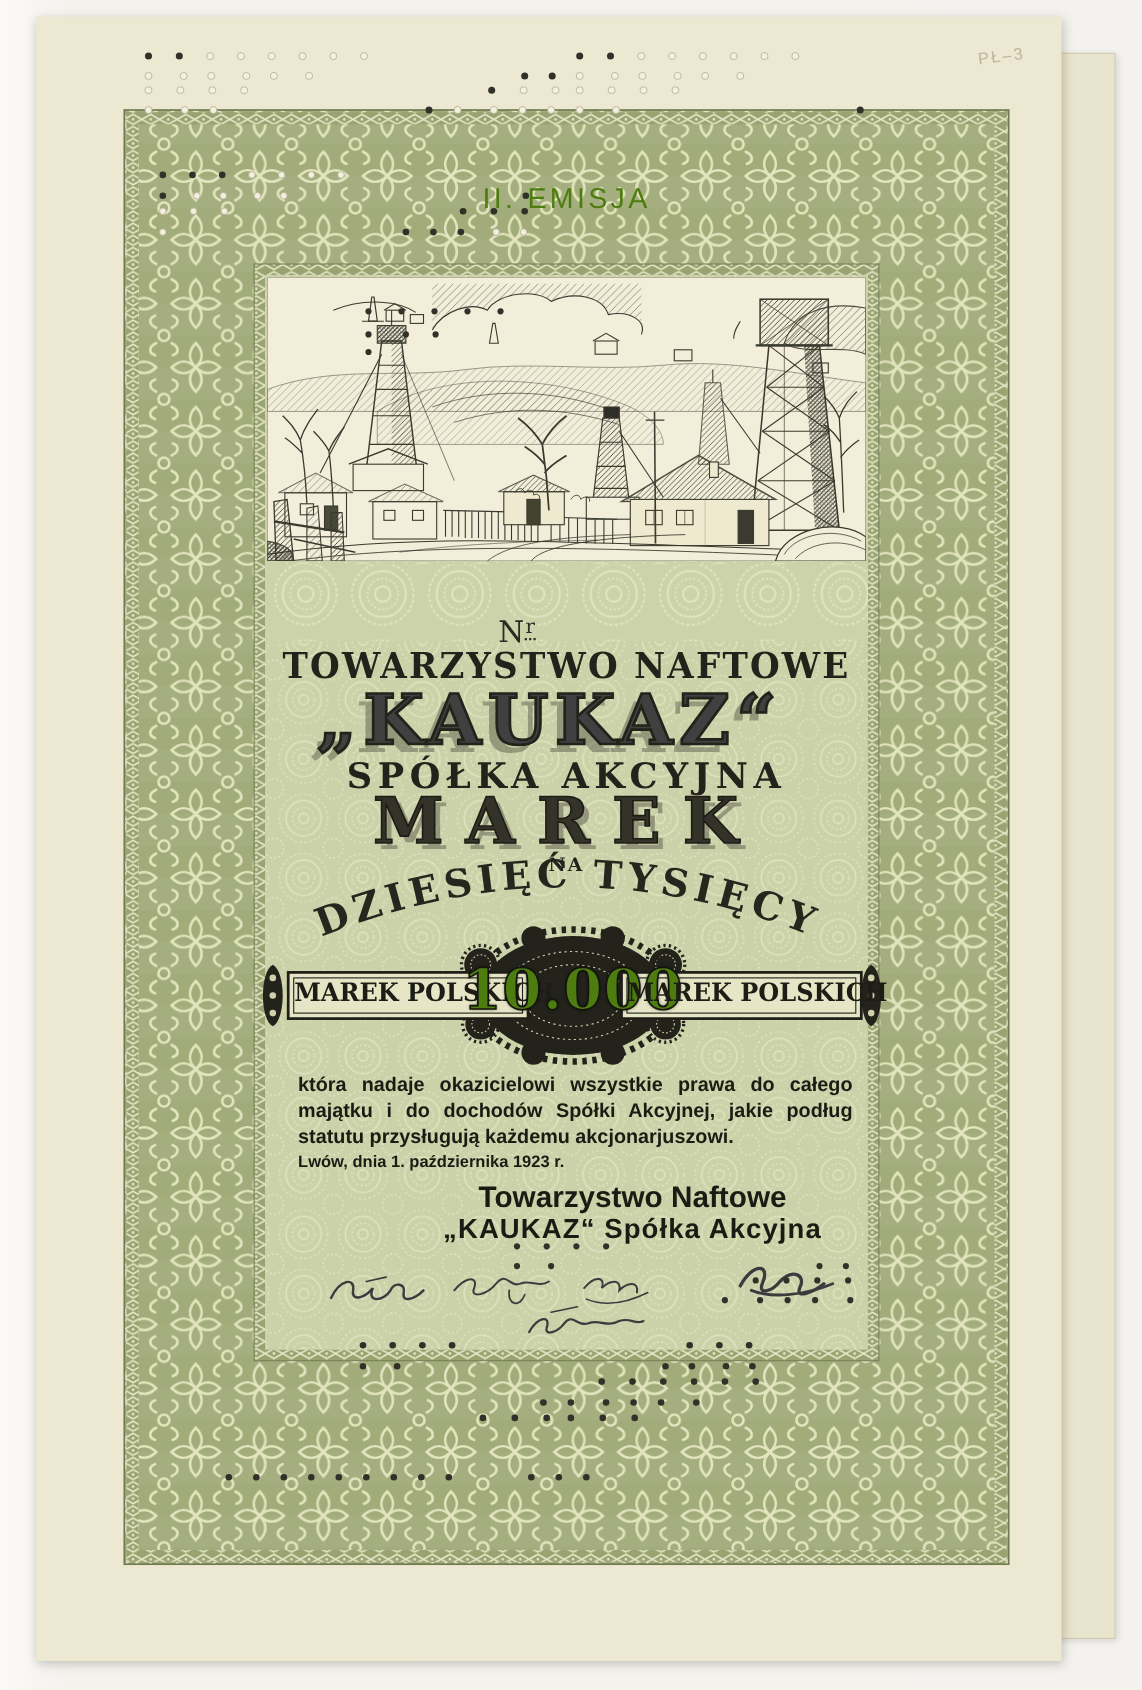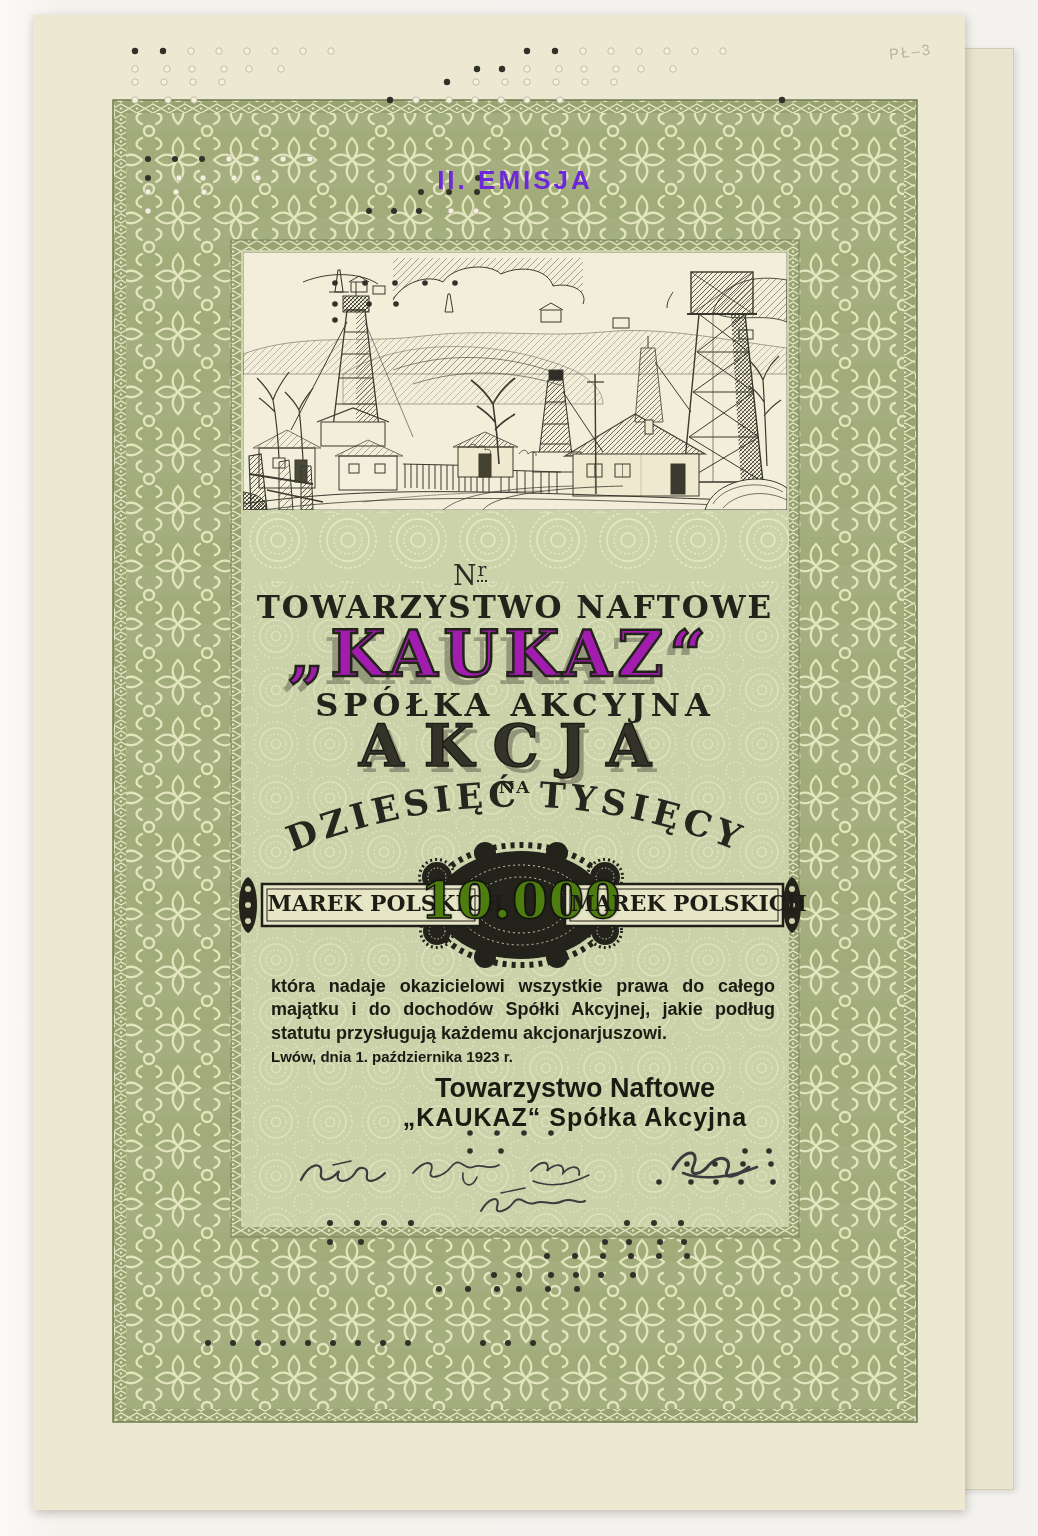--- a/index.html
+++ b/index.html
@@ -2,25 +2,25 @@
 <html><head>
 <meta charset="utf-8">
 <style>
   html,body{margin:0;padding:0;background:#f6f5f1;font-family:"Liberation Sans",sans-serif;}
   .stage{position:relative;width:1038px;height:1536px;background:linear-gradient(90deg,#fbfaf8 0%,#f3f2ed 6%,#f3f2ee 100%);overflow:hidden;}
   .sheet-behind{position:absolute;left:60px;top:48px;width:952px;height:1440px;background:#e9e4cd;border:1px solid #d2ccb2;box-shadow:2px 2px 6px rgba(0,0,0,.12);}
   .paper{position:absolute;left:33px;top:15px;width:932px;height:1495px;background:#ede8d2;box-shadow:1px 3px 9px rgba(60,55,40,.28);}
   .deco{position:absolute;left:0;top:0;width:932px;height:1495px;}
   .ov{position:absolute;color:#20201a;white-space:nowrap;}
   .center{text-align:center;}
-  .emisja{left:262px;top:150px;width:440px;font-weight:700;font-size:26px;letter-spacing:3px;color:#6d28d9;}
+  .emisja{left:262px;top:150px;width:440px;font-weight:400;font-size:26px;letter-spacing:3px;color:#4d7c0f;}
   .nr{left:420px;top:512px;font-family:"DejaVu Serif",serif;font-size:27px;color:#2b2b22;margin-top:32px;}
   .nr .sup{font-size:18px;vertical-align:9px;border-bottom:2px dotted #2b2b22;padding:0 1px;}
   .t1{left:182px;top:573px;width:600px;font-family:"DejaVu Serif",serif;font-weight:bold;font-size:31px;letter-spacing:2px;color:#23231b;transform:scaleY(1.05);}
-  .kaukaz{left:117px;top:602px;width:700px;font-family:"DejaVu Serif",serif;font-weight:bold;font-size:63px;letter-spacing:6px;color:#a21caf;-webkit-text-stroke:2.5px #23231c;text-shadow:-7px 8px 0 rgba(82,82,66,.45);}
+  .kaukaz{left:117px;top:602px;width:700px;font-family:"DejaVu Serif",serif;font-weight:bold;font-size:63px;letter-spacing:6px;color:#404040;-webkit-text-stroke:2.5px #23231c;text-shadow:-7px 8px 0 rgba(82,82,66,.45);}
   .spolka{left:182px;top:671px;width:600px;font-family:"DejaVu Serif",serif;font-weight:bold;font-size:32px;letter-spacing:5px;color:#23231b;}
   .akcja{left:182px;top:697px;width:600px;font-family:"DejaVu Serif",serif;font-weight:bold;font-size:58px;letter-spacing:20px;color:#33332a;-webkit-text-stroke:1.5px #1d1d16;text-shadow:5px 6px 0 rgba(90,90,74,.5);}
   .na{left:182px;top:762px;width:600px;font-family:"DejaVu Serif",serif;font-weight:bold;font-size:17px;letter-spacing:2px;color:#23231b;}
   .marek{top:874px;width:218px;font-family:"DejaVu Serif",serif;font-weight:bold;font-size:23px;color:#1d1d16;transform:scaleX(.95);}
   .marek.left{left:229px;}
   .marek.right{left:532px;}
   .value{left:378px;top:855px;width:220px;font-family:"DejaVu Serif",serif;font-weight:bold;font-size:51px;letter-spacing:1px;color:#4d7c0f;-webkit-text-stroke:1.5px #14140f;text-shadow:0 0 3px #14140f;}
   .para{left:238px;top:960px;width:504px;font-weight:800;font-size:18px;line-height:1.3;color:#1b1b14;text-align:justify;white-space:normal;}
   .dateline{left:238px;top:1033px;width:504px;font-weight:800;font-size:15px;color:#1b1b14;}
   .issuer1{left:292px;top:1058px;width:500px;font-weight:800;font-size:27px;color:#1b1b14;}
@@ -486,21 +486,21 @@
     </svg>
 
     <div class="ov emisja center">II. EMISJA</div>
 
     <div class="ov nr"><span>N</span><span class="sup">r</span></div>
 
     <div class="ov t1 center">TOWARZYSTWO NAFTOWE</div>
     <div class="ov kaukaz center">„KAUKAZ“</div>
     <div class="ov spolka center">SPÓŁKA AKCYJNA</div>
 
-    <div class="ov akcja center">AKCJA</div>
+    <div class="ov akcja center">MAREK</div>
     <div class="ov na center">NA</div>
 
     <div class="ov marek left center">MAREK POLSKICH</div>
     <div class="ov value center">10.000</div>
     <div class="ov marek right center">MAREK POLSKICH</div>
 
     <div class="ov para">która nadaje okazicielowi wszystkie prawa do całego majątku i do dochodów Spółki Akcyjnej, jakie podług statutu przysługują każdemu akcjonarjuszowi.</div>
     <div class="ov dateline">Lwów, dnia 1. października 1923 r.</div>
 
     <div class="ov issuer1 center">Towarzystwo Naftowe</div>

